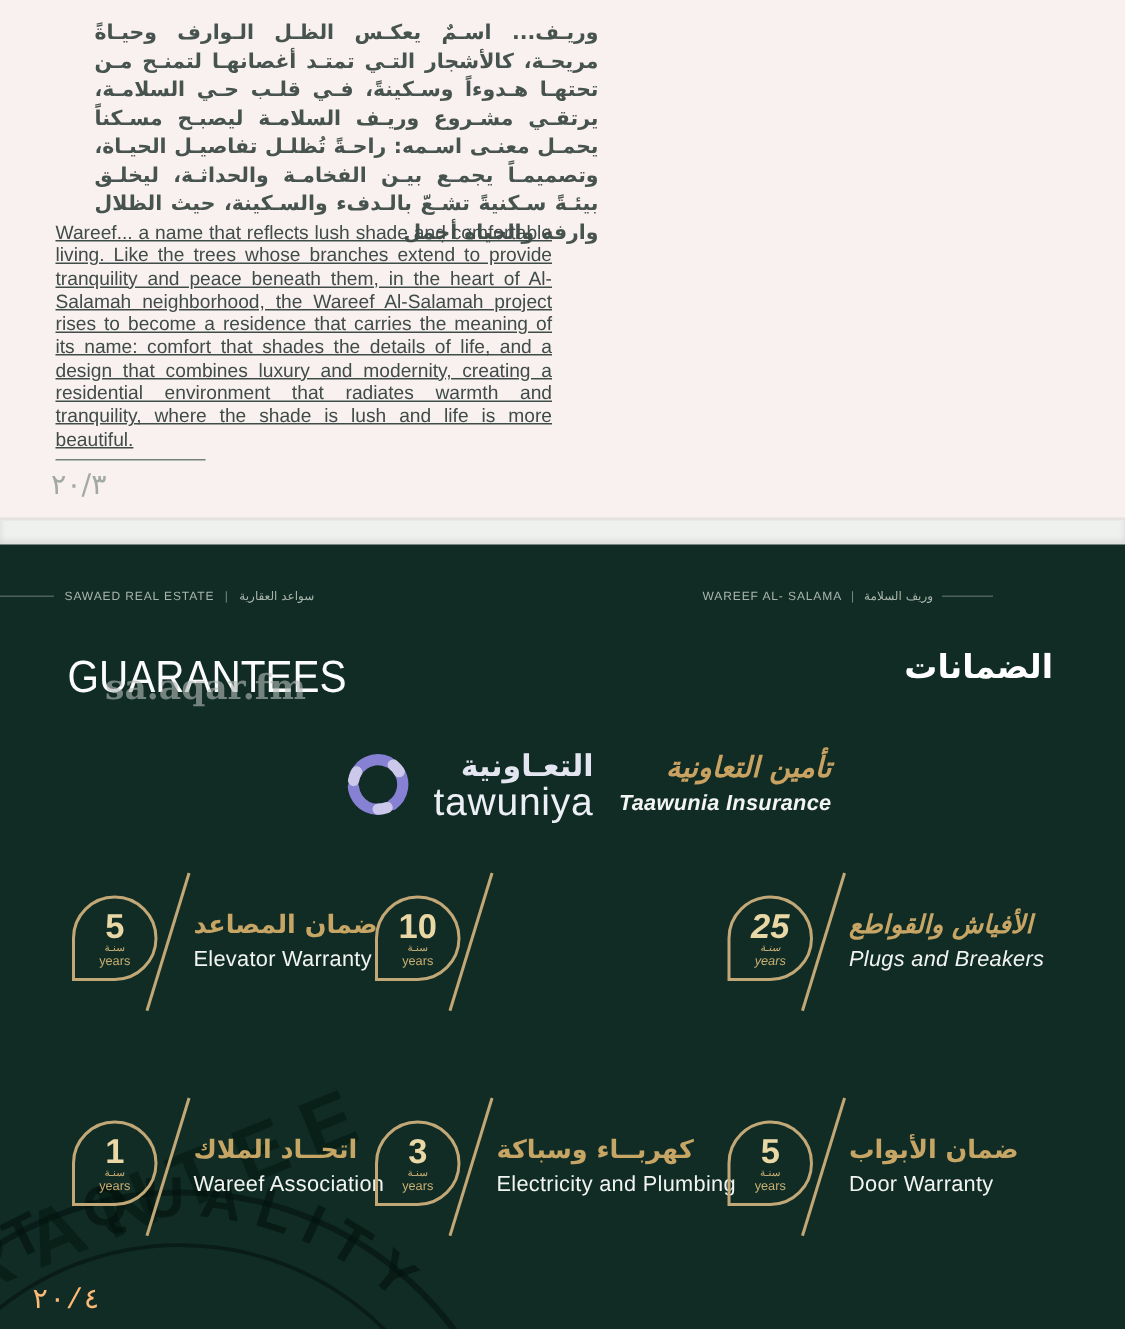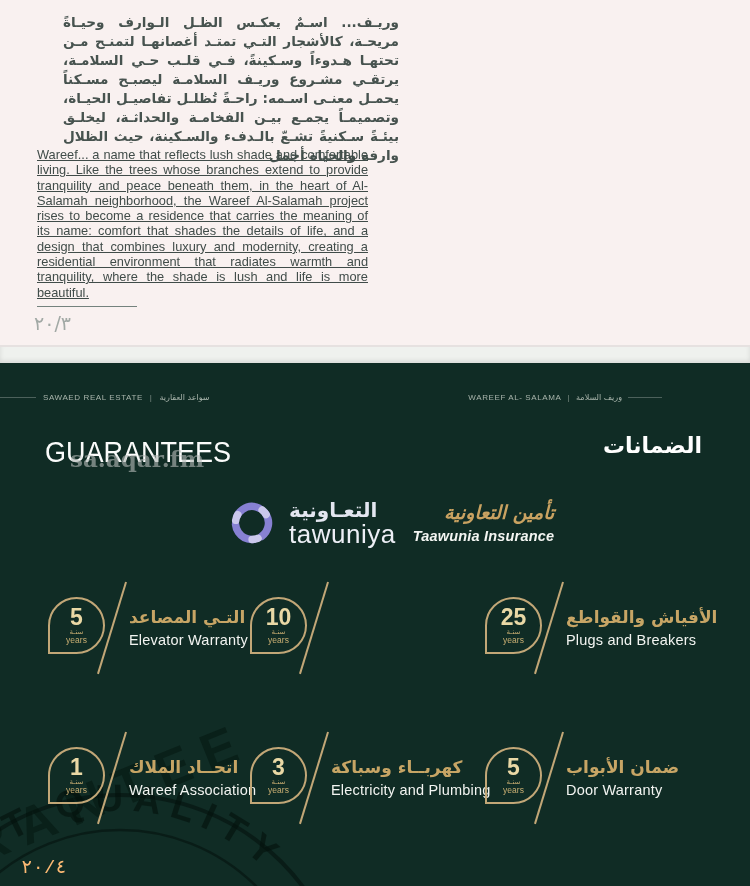--- a/index.html
+++ b/index.html
@@ -35,21 +35,21 @@
   .title-ar{position:absolute;right:48px;top:70px;font-family:"DejaVu Sans",sans-serif;
     font-size:22px;font-weight:bold;color:#ffffff;}
 
   
   .wm{position:absolute;left:70px;top:80px;width:130px;text-align:center;opacity:0.62;z-index:6;pointer-events:none;}
   .wm-ar{font-family:"DejaVu Sans",sans-serif;font-size:60px;font-weight:bold;color:#bcc1bf;line-height:56px;}
   .wm-url{font-family:"DejaVu Serif",serif;font-size:23px;font-weight:bold;color:#b4b9b7;margin-top:2px;}
 
   
   .taw{position:absolute;left:228px;top:136px;display:flex;align-items:center;gap:13px;}
-  .taw-brand{display:flex;flex-direction:column;align-items:flex-start;line-height:1;}
+  .taw-brand{display:flex;flex-direction:column;align-items:flex-end;line-height:1;}
   .taw-brand-ar{font-family:"DejaVu Sans",sans-serif;font-size:20px;font-weight:bold;color:#e3e6f0;}
   .taw-brand-en{font-size:26px;color:#edeff6;font-weight:500;letter-spacing:0.5px;margin-top:1px;}
   .taw-label{display:flex;flex-direction:column;align-items:flex-end;line-height:1;margin-left:4px;font-style:italic;}
   .taw-label-ar{font-family:"DejaVu Sans",sans-serif;font-size:19px;font-weight:bold;color:#c9a261;}
   .taw-label-en{font-size:14.5px;color:#f3f5f2;font-weight:bold;margin-top:7px;letter-spacing:0.2px;}
 
   
   .w-item{position:absolute;display:flex;align-items:center;}
   .badge{position:relative;width:78px;height:78px;flex:0 0 78px;}
   .badge-circle{position:absolute;left:3px;top:9px;width:53px;height:53px;border:2px solid #c2a777;
@@ -137,37 +137,37 @@
     <div class="w-item" style="left:45px;top:225px;">
       <div class="badge">
         <div class="badge-circle">
           <div class="badge-num">5</div>
           <div class="badge-unit-ar">سنـة</div>
           <div class="badge-unit-en">years</div>
         </div>
         <div class="badge-slash"></div>
       </div>
       <div class="w-labels">
-        <div class="w-ar">التـي المصاعد</div>
+        <div class="w-ar">ضمان المصاعد</div>
         <div class="w-en">Elevator Warranty</div>
       </div>
     </div>
 
     <div class="w-item" style="left:247px;top:225px;">
       <div class="badge">
         <div class="badge-circle">
           <div class="badge-num">10</div>
           <div class="badge-unit-ar">سنـة</div>
           <div class="badge-unit-en">years</div>
         </div>
         <div class="badge-slash"></div>
       </div>
     </div>
 
-    <div class="w-item" style="left:482px;top:225px;">
+    <div class="w-item" style="left:482px;top:225px;font-style:italic;">
       <div class="badge">
         <div class="badge-circle">
           <div class="badge-num">25</div>
           <div class="badge-unit-ar">سنـة</div>
           <div class="badge-unit-en">years</div>
         </div>
         <div class="badge-slash"></div>
       </div>
       <div class="w-labels">
         <div class="w-ar">الأفياش والقواطع</div>

